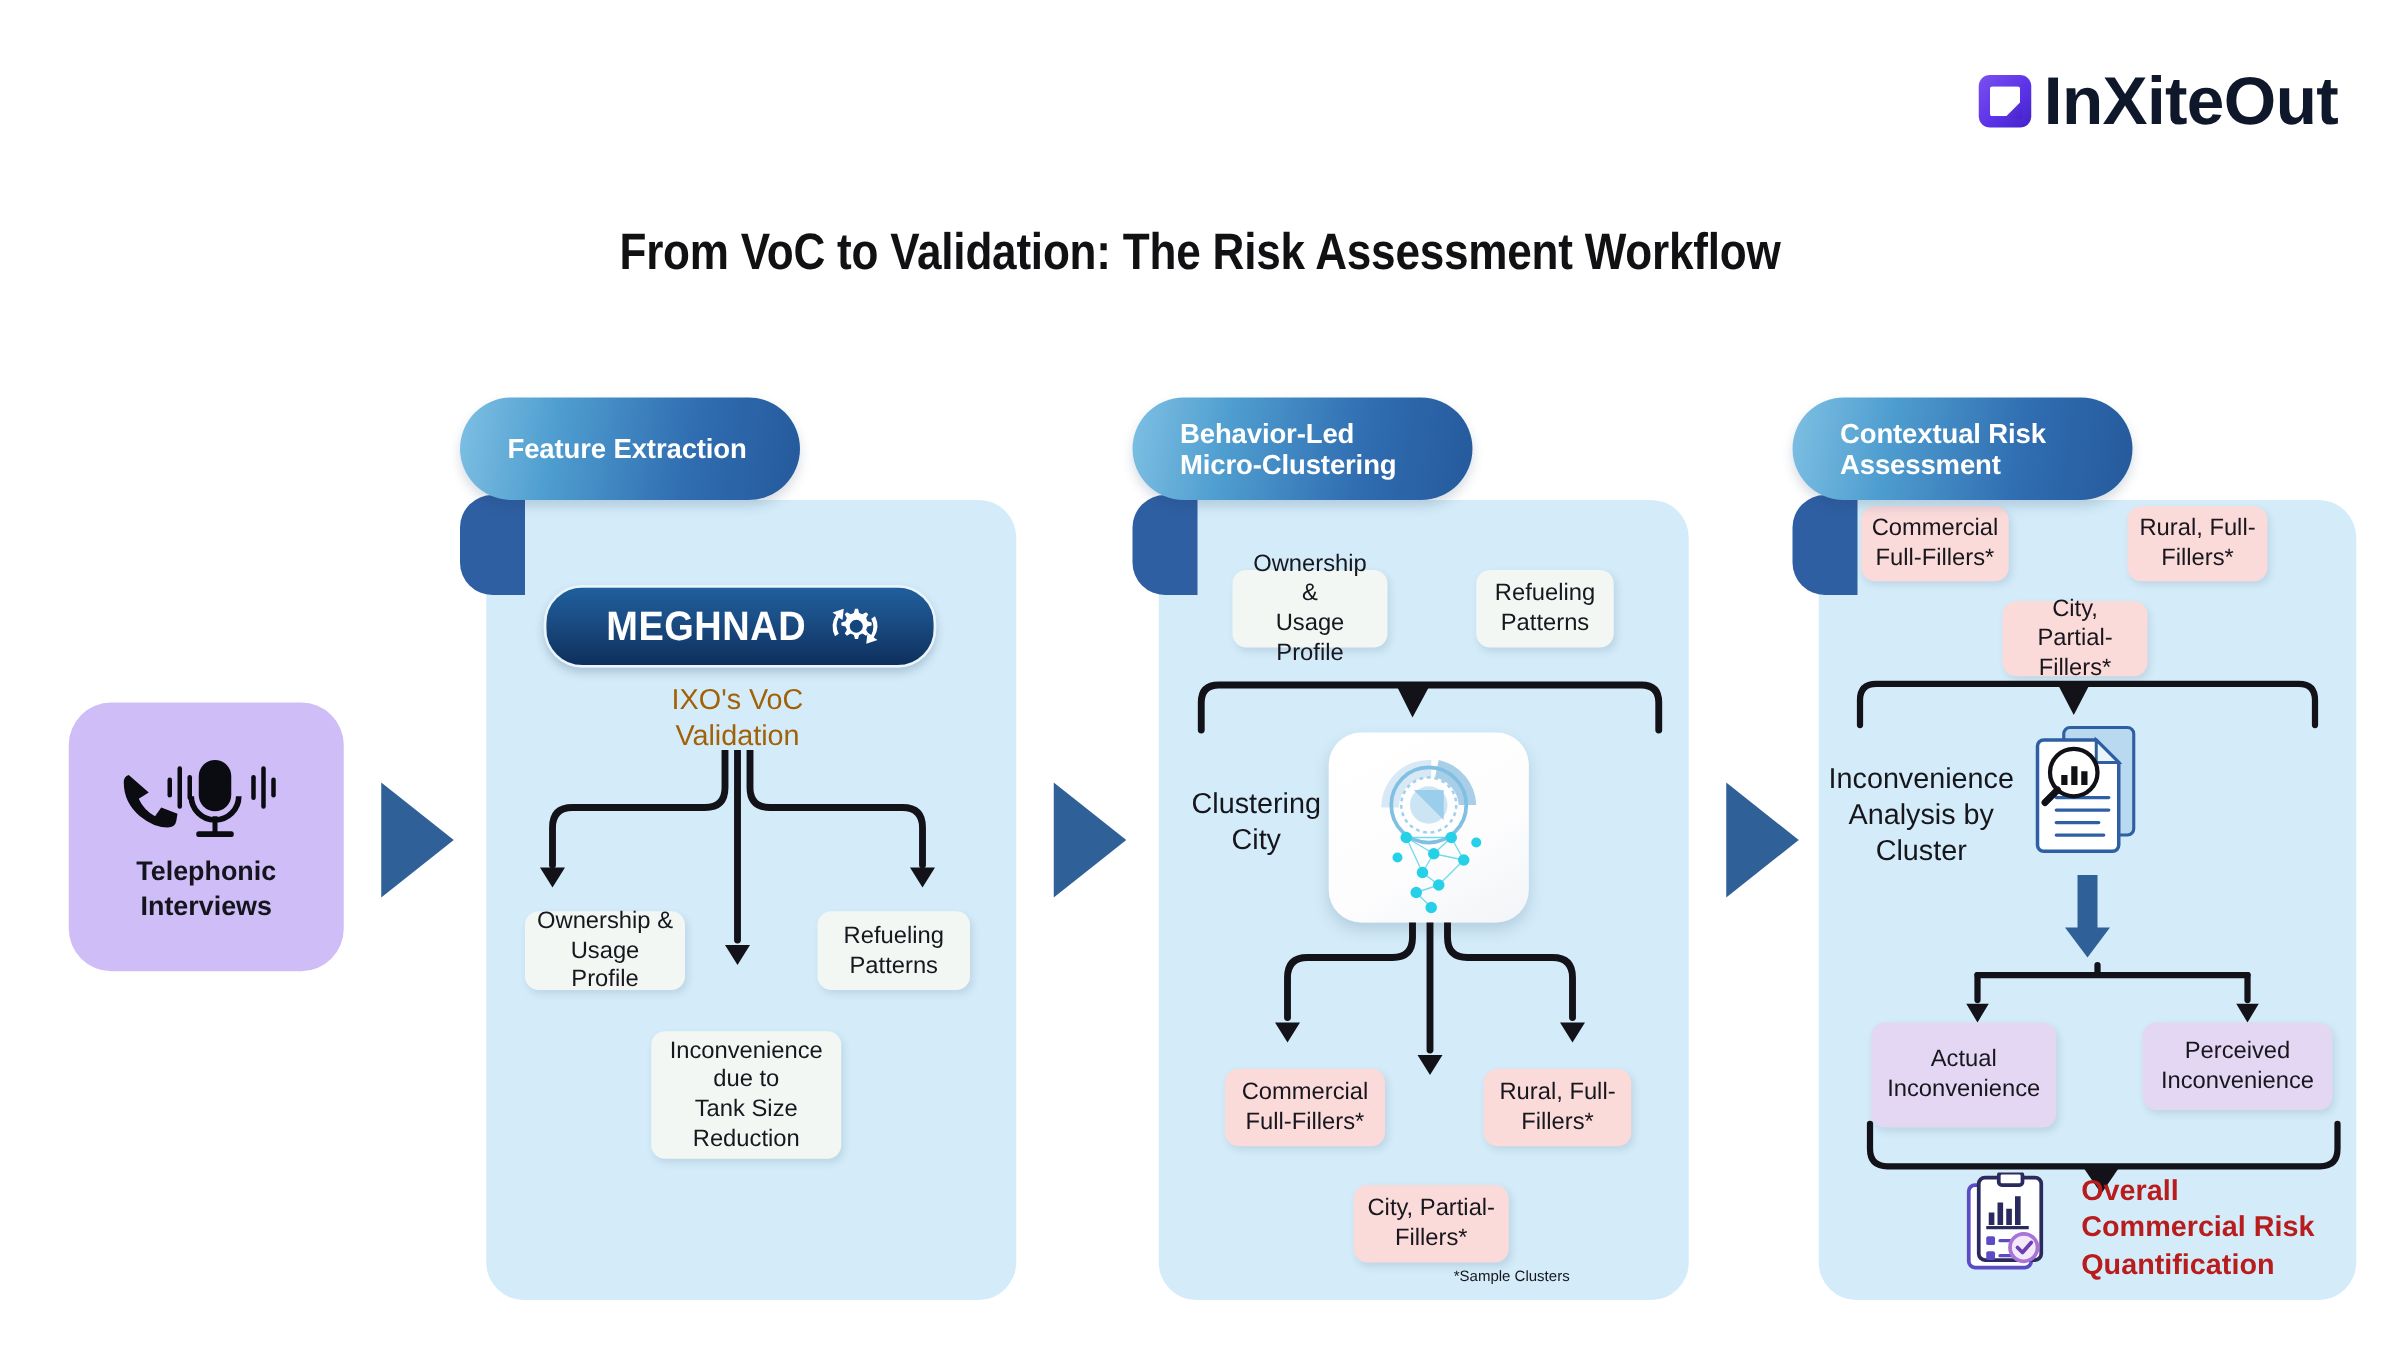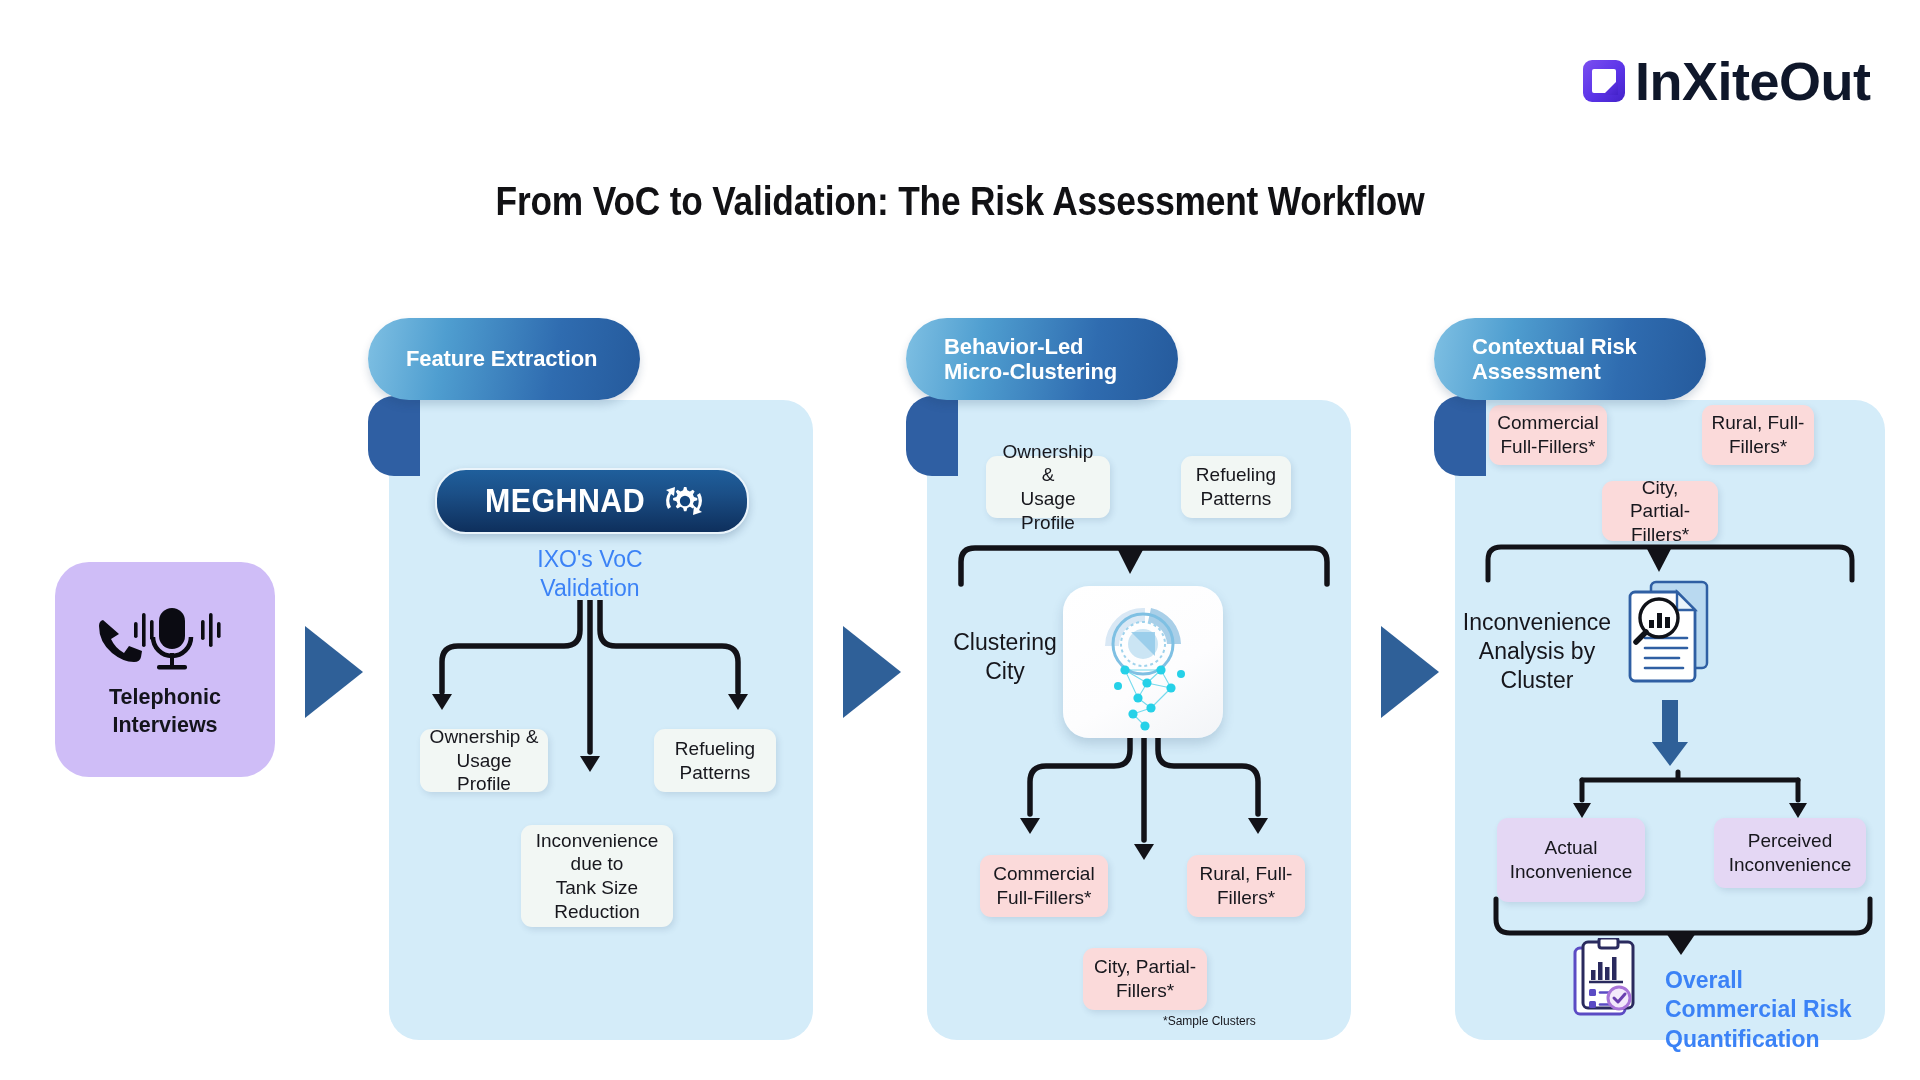--- a/index.html
+++ b/index.html
@@ -75,39 +75,39 @@
 
   
   .meghnad{position:absolute;left:435px;top:468px;width:310px;height:62px;border-radius:31px;
     background:linear-gradient(180deg,#1f5f9c 0%,#1b4f87 38%,#0e2f5c 100%);
     border:2.5px solid #eaf4fb;
     display:flex;align-items:center;justify-content:center;gap:10px;
     box-shadow:0 4px 8px rgba(20,50,90,.22);}
   .meghnad-text{color:#ffffff;font-weight:700;font-size:33px;letter-spacing:.5px;
     transform:scaleX(.92);transform-origin:center;}
   .sub-label{position:absolute;left:435px;top:545px;width:310px;text-align:center;
-    font-size:23px;color:#3b82f6;line-height:1.27;}
+    font-size:23px;color:#a16207;line-height:1.27;}
 
   
   .txt{position:absolute;font-size:23px;color:#16161c;line-height:1.27;}
 
   
   .cluster-icon{position:absolute;left:1063px;top:586px;width:160px;height:152px;
     background:linear-gradient(150deg,#ffffff 0%,#fdfdfe 60%,#f2f4f7 100%);
     border-radius:26px;box-shadow:0 6px 12px rgba(40,70,110,.18);overflow:hidden;}
 
   
   .doc-icon{position:absolute;left:1625px;top:578px;width:100px;height:118px;}
 
   
   .clip-icon{position:absolute;left:1565px;top:938px;width:76px;height:82px;}
 
   .footnote{position:absolute;font-size:12px;color:#16161c;}
-  .result-label{position:absolute;font-size:23px;font-weight:700;color:#3b82f6;
-    line-height:1.28;text-align:left;margin-top:28px;}
+  .result-label{position:absolute;font-size:23px;font-weight:700;color:#b91c1c;
+    line-height:1.28;text-align:left;}
   svg{display:block;}
 </style>
 </head>
 <body>
 
 <div class="logo">
   <div class="logo-mark"></div>
   <div class="logo-text">InXiteOut</div>
 </div>
 

